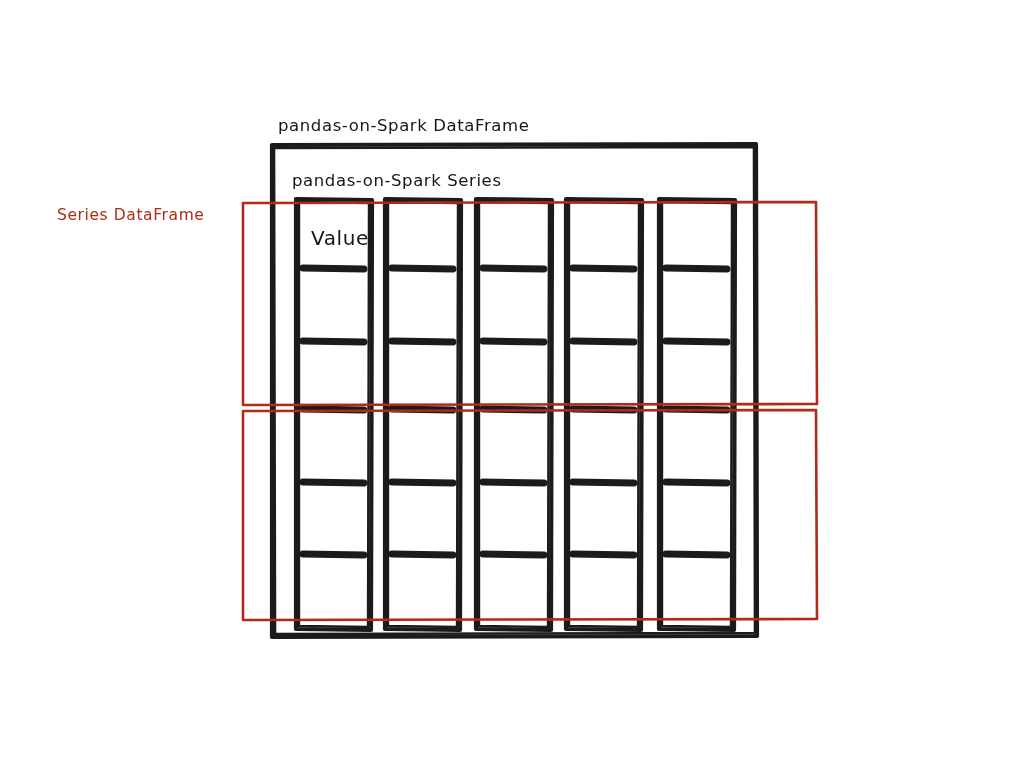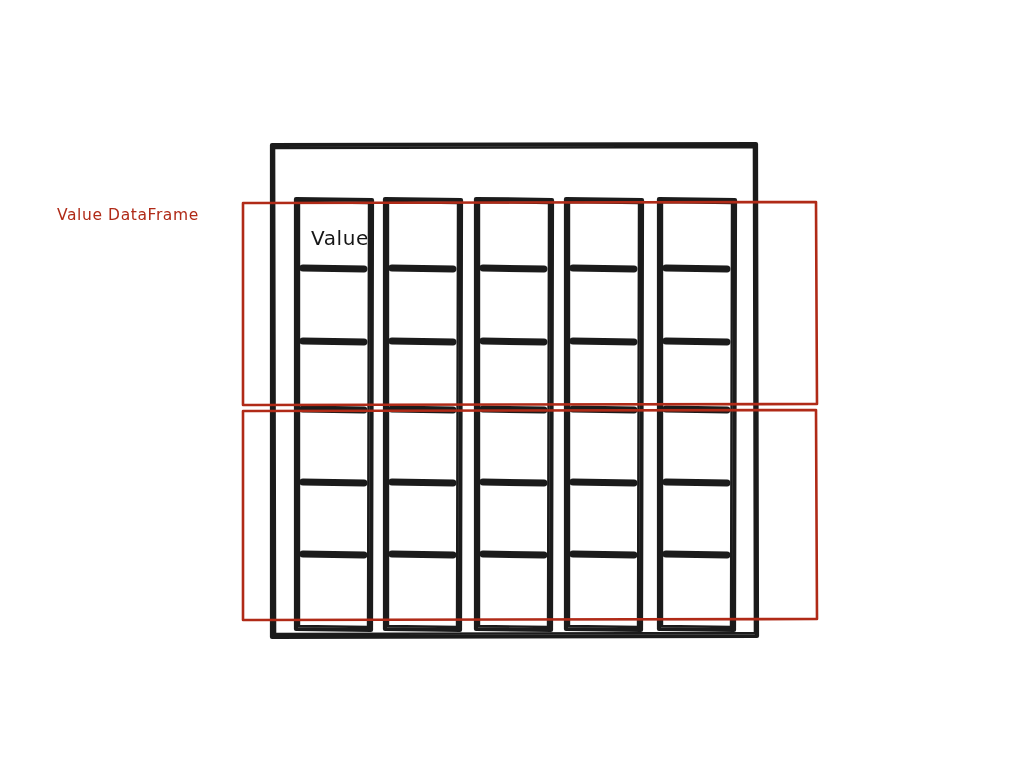--- a/index.html
+++ b/index.html
@@ -132,19 +132,21 @@
     </g>
   </svg>
 
   <svg class="sketch" viewBox="0 0 1024 768">
     <g class="red-stroke" stroke-width="2.6" stroke-linecap="round" stroke-linejoin="round">
       <path d="M243 203 L816 202 L817 404 L243 405 Z"></path>
       <path d="M243 411 L816 410 L817 619 L243 620 Z"></path>
     </g>
   </svg>
 
+  <div class="label" id="label-dataframe">pandas-on-Spark DataFrame</div>
 
+  <div class="label" id="label-series">pandas-on-Spark Series</div>
 
   <div class="label" id="label-value">Value</div>
 
-  <div class="label" id="label-pandas">Value DataFrame</div>
+  <div class="label" id="label-pandas">Series DataFrame</div>
 
 </div>
 
 </body></html>

